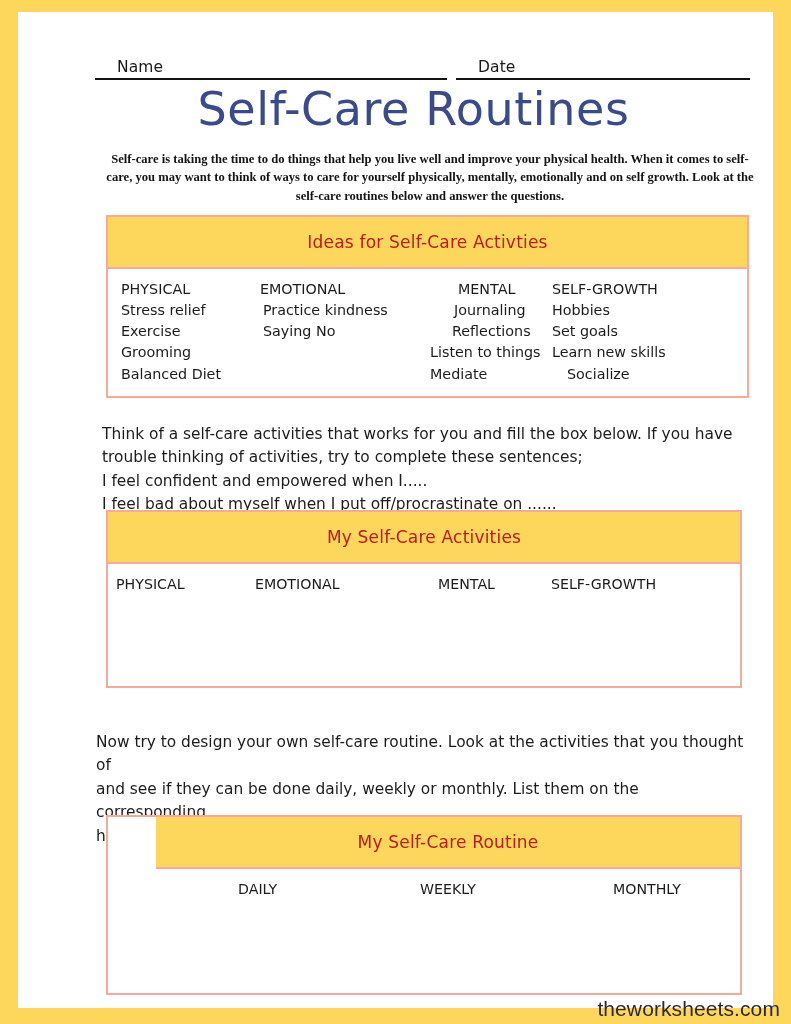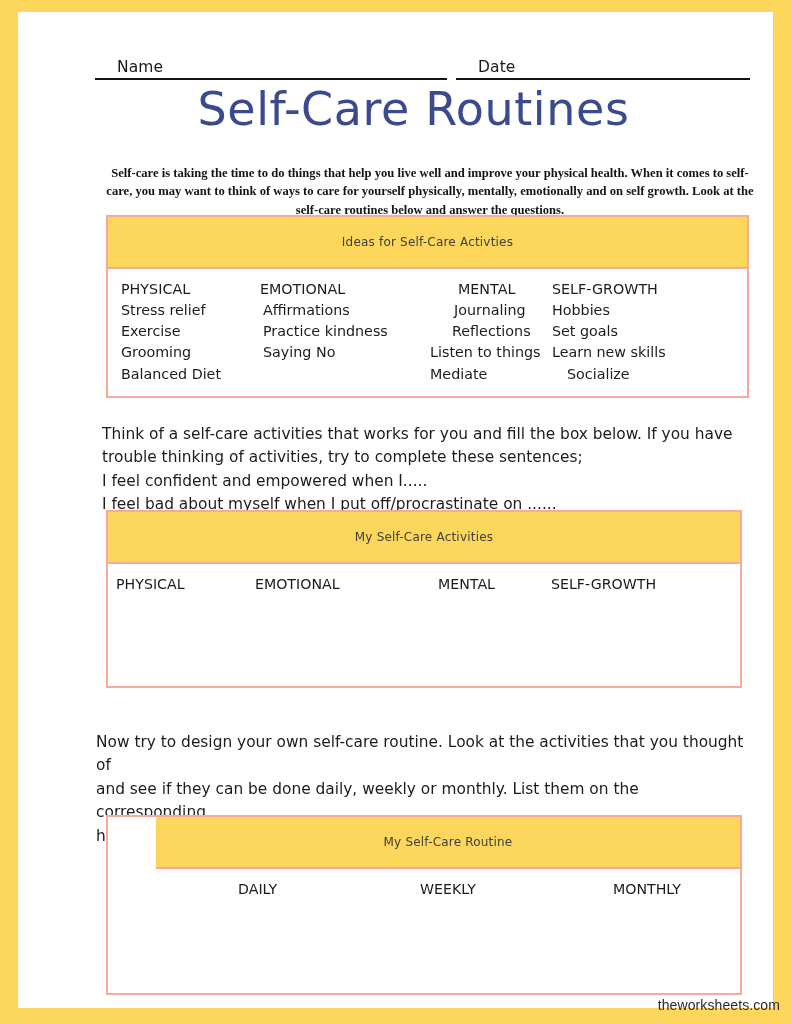--- a/index.html
+++ b/index.html
@@ -70,21 +70,21 @@
     font-weight: 400;
     color: #3B4A8C;
     letter-spacing: .6px;
     line-height: 1.1;
   }
 
   
   .intro {
     position: absolute;
     left: 82px;
-    top: 152px;
+    top: 138px;
     width: 660px;
     text-align: center;
     font-family: "Liberation Serif", serif;
     font-weight: bold;
     font-size: 12.6px;
     line-height: 1.45;
     color: #141414;
   }
 
   
@@ -92,22 +92,22 @@
     position: absolute;
     border: 2.5px solid #F7A99C;
     box-sizing: border-box;
     background: #FFFFFF;
   }
   .card-head {
     background: #FCD75B;
     border-bottom: 2.5px solid #F7A99C;
     text-align: center;
     font-family: "DejaVu Sans", sans-serif;
-    font-size: 12px;
-    color: #404040;
+    font-size: 17px;
+    color: #b91c1c;
     display: flex;
     align-items: center;
     justify-content: center;
     letter-spacing: .2px;
   }
   .card-body {
     position: relative;
     width: 100%;
   }
 
@@ -197,21 +197,21 @@
   .bc-r3 { left: 457px; }
 
   
   .watermark {
     position: absolute;
     left: 0;
     top: 985px;
     width: 762px;
     text-align: right;
     font-family: "Liberation Sans", sans-serif;
-    font-size: 14px;
+    font-size: 21px;
     color: #2a2a2a;
     letter-spacing: .1px;
   }
 </style>
 </head>
 <body>
 
 <div class="page-frame">
   <div class="page-sheet">
 
@@ -236,21 +236,20 @@
           <div class="idea-col col-physical">
             <span class="hd">PHYSICAL</span>
             <span class="it i1">Stress relief</span>
             <span class="it i2">Exercise</span>
             <span class="it i3">Grooming</span>
             <span class="it i4">Balanced Diet</span>
           </div>
 
           <div class="idea-col col-emotional">
             <span class="hd">EMOTIONAL</span>
-            <span class="it i1">Affirmations</span>
             <span class="it i2">Practice kindness</span>
             <span class="it i3">Saying No</span>
           </div>
 
           <div class="idea-col col-mental">
             <span class="hd">MENTAL</span>
             <span class="it i1">Journaling</span>
             <span class="it i2">Reflections</span>
             <span class="it i3">Listen to things</span>
             <span class="it i4">Mediate</span>

